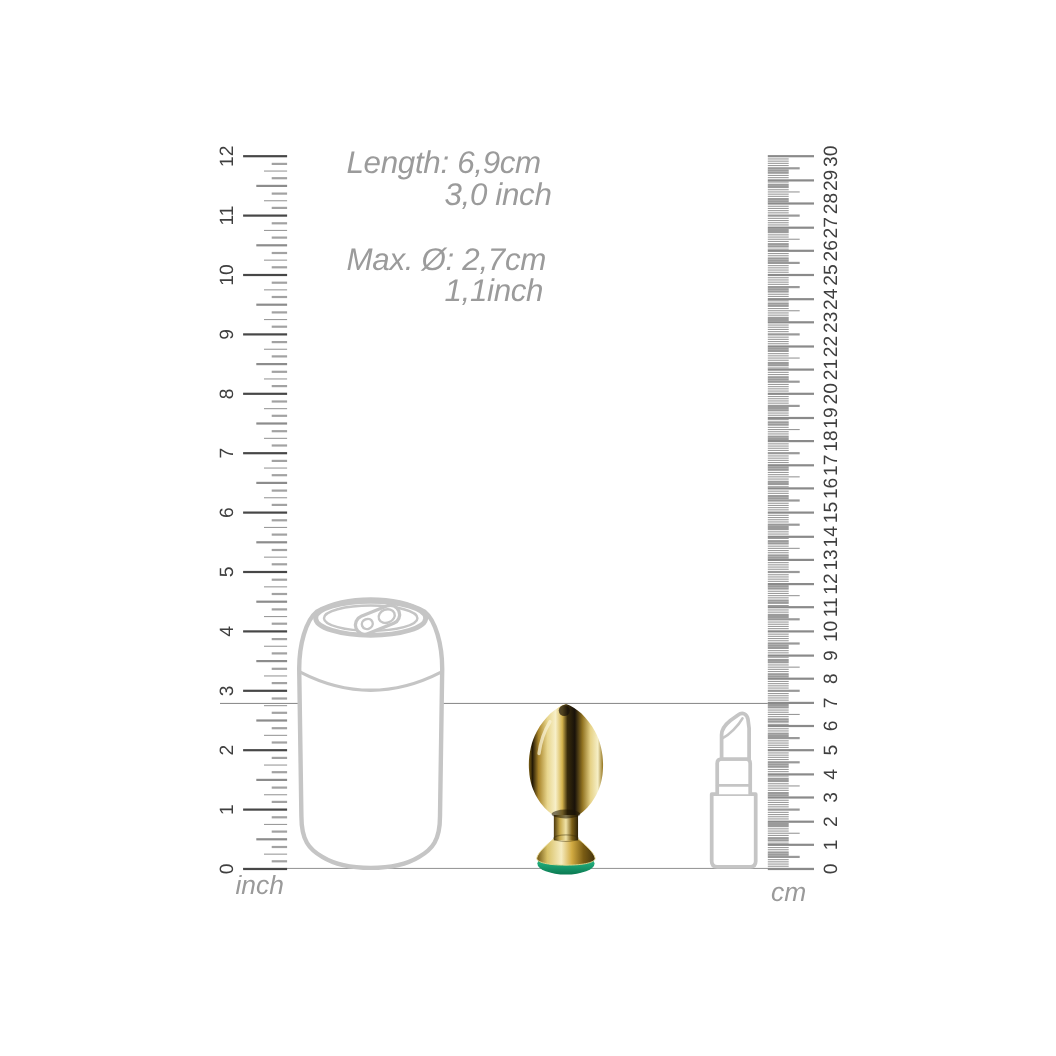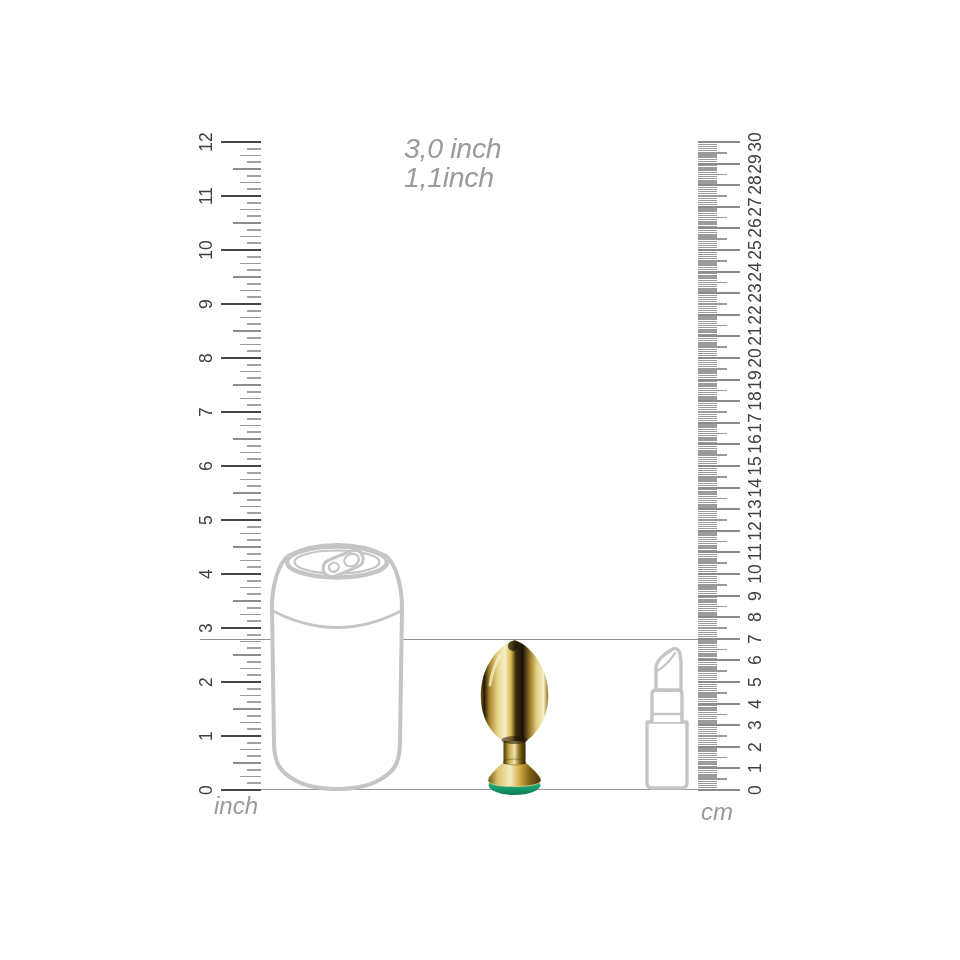--- a/index.html
+++ b/index.html
@@ -19,21 +19,23 @@
   .unit{position:absolute;font-style:italic;color:#9a9a9a;font-size:24px;}
   .hline{position:absolute;height:1.6px;background:#8f8f8f;}
   svg{position:absolute;left:0;top:0;}
 </style>
 </head>
 <body>
 
 <div class="stage">
 
   <div class="dims">
+    <div>Length: 6,9cm</div>
     <div class="indent">3,0 inch</div>
+    <div class="blk2">Max. Ø: 2,7cm</div>
     <div class="indent">1,1inch</div>
   </div>
 
   <div class="hline" style="left:200px;top:638.5px;width:498px;"></div>
   <div class="hline" style="left:221px;top:788.5px;width:519px;background:#9a9a9a;"></div>
 
   <div id="inch-ruler">
       <div class="tick" style="left: 221px; top: 788.7px; width: 40px; height: 2.6px; background: rgb(71, 71, 71);"></div>
       <div class="tick" style="left: 247px; top: 782.45px; width: 14px; height: 1.6px; background: rgb(162, 162, 162);"></div>
       <div class="tick" style="left: 240px; top: 775.6px; width: 21px; height: 1.8px; background: rgb(155, 155, 155);"></div>

